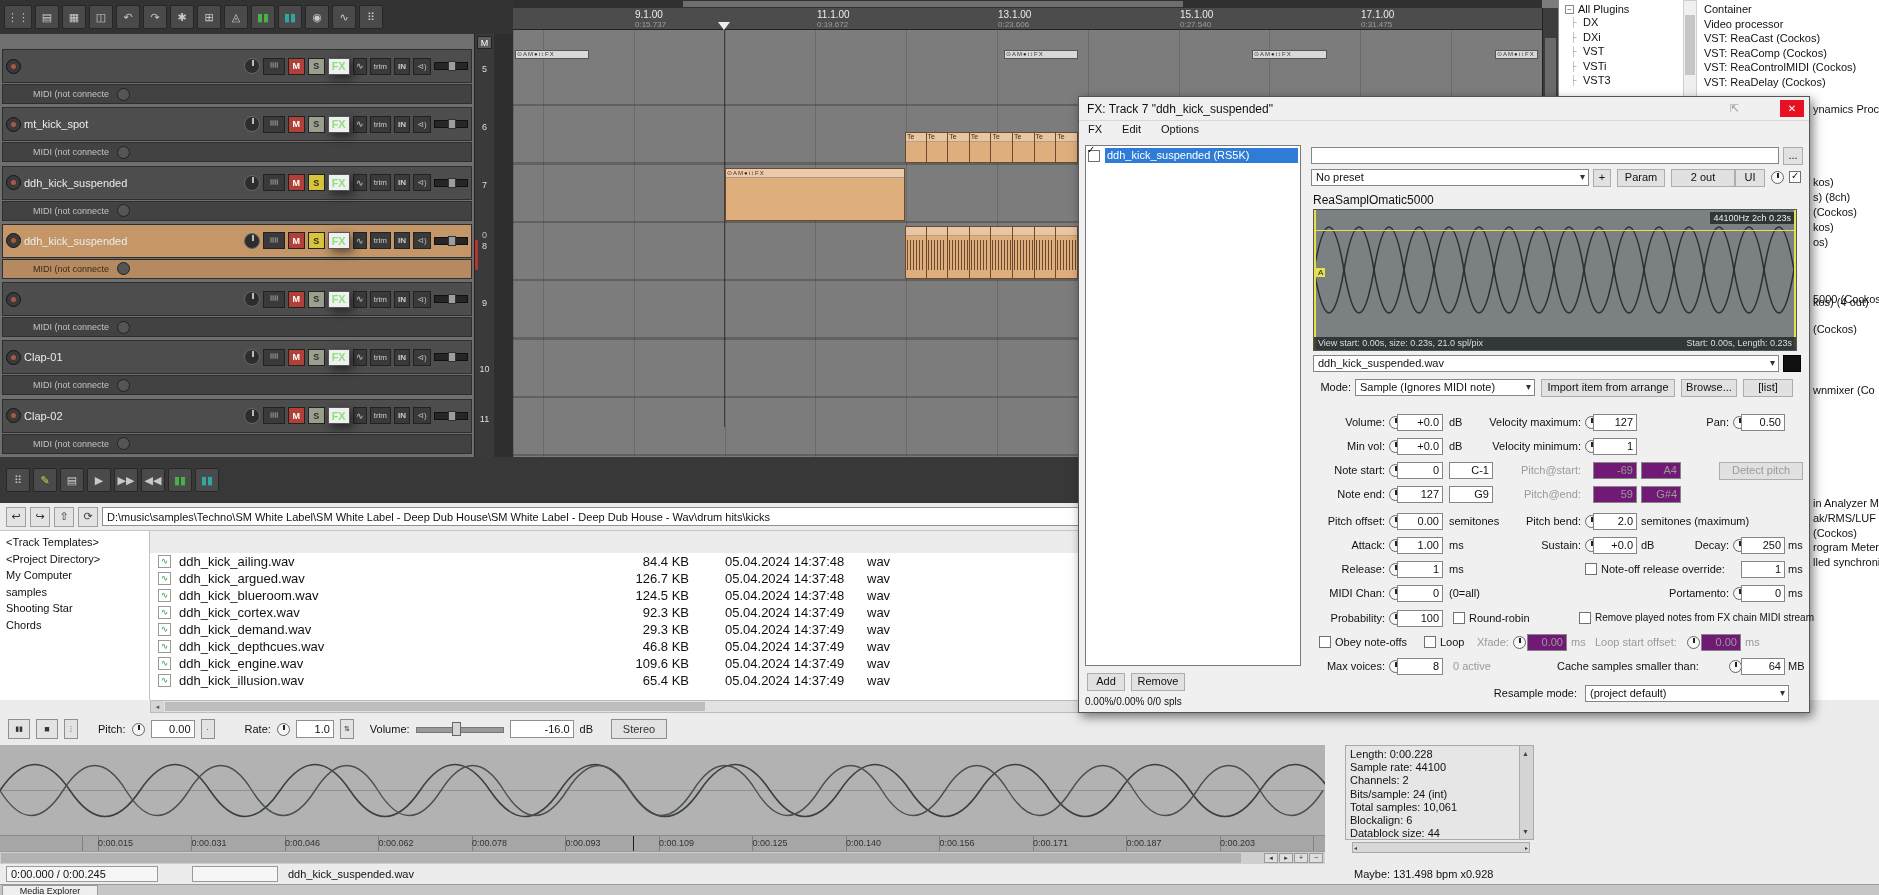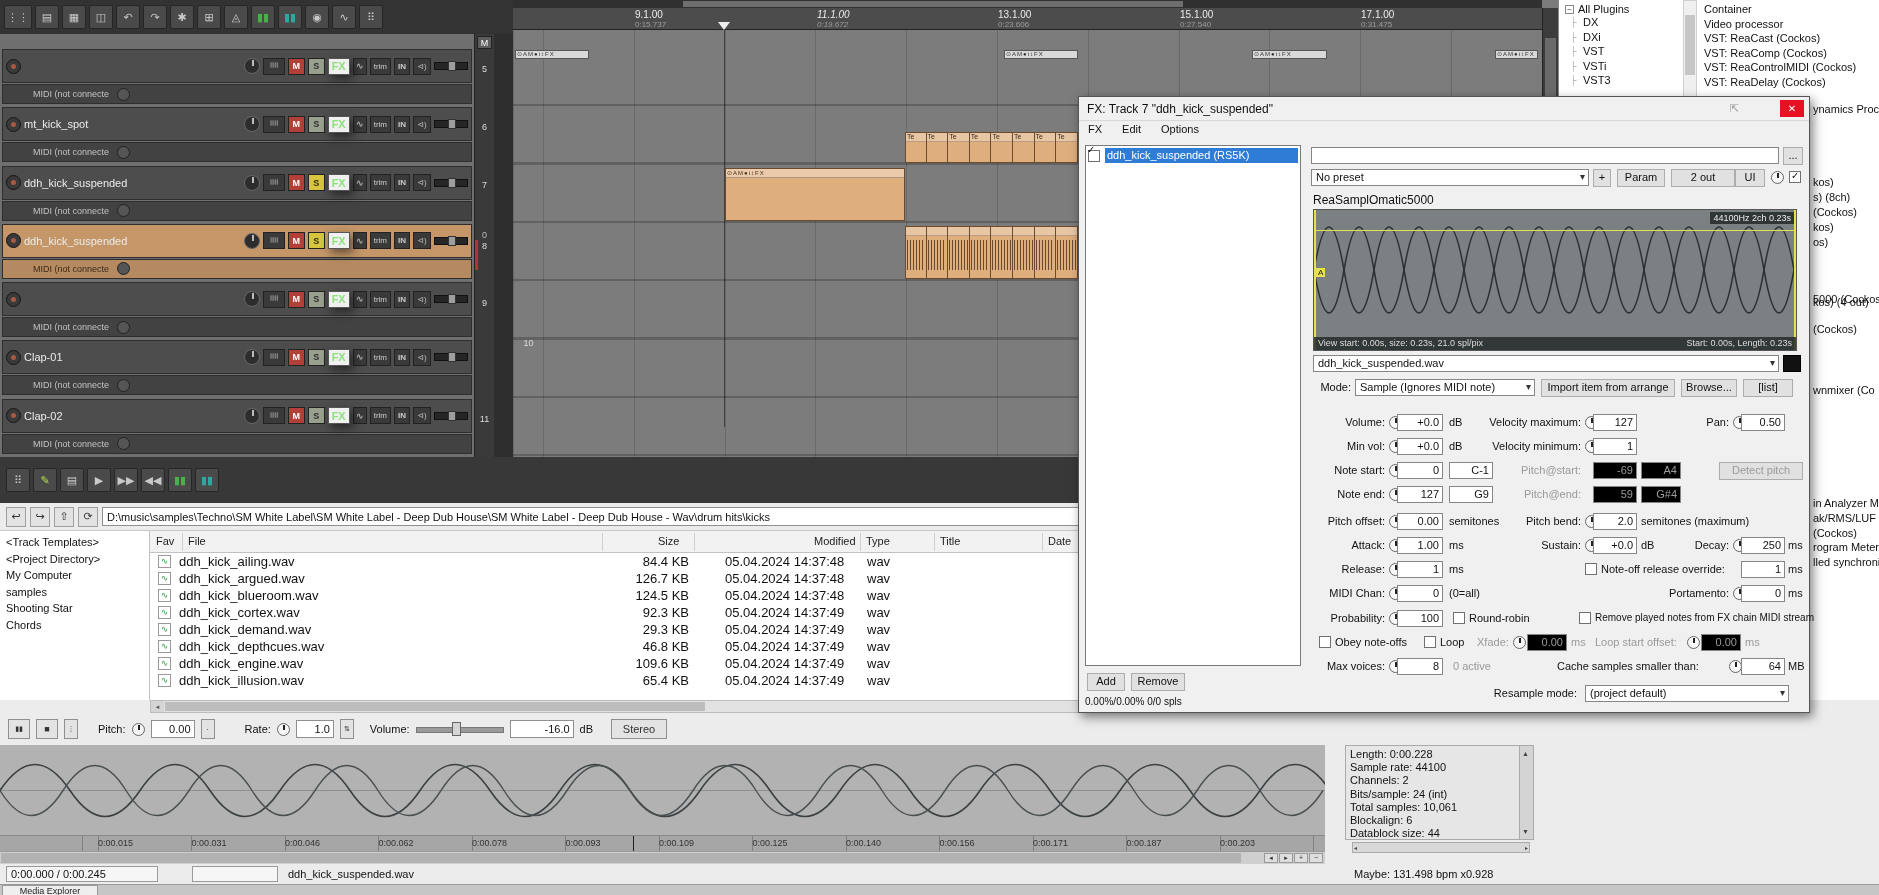--- a/index.html
+++ b/index.html
@@ -86,21 +86,21 @@
 .fxpin{position:absolute;right:70px;top:5px;color:#999;font-size:11px}
 .fxclose{position:absolute;right:5px;top:3px;width:24px;height:17px;background:#e81123;color:#fff;font-size:10px;line-height:17px;text-align:center;cursor:pointer}
 .fxmenu{position:absolute;left:0;top:26px;height:20px;display:flex;padding-left:9px;gap:20px}
 .fxmenu span{font-size:11px;color:#111;cursor:pointer}
 .chain{position:absolute;left:6px;top:48px;width:216px;height:521px;background:#fff;border:1px solid #7a7a7a}
 .chainrow{display:flex;align-items:center;gap:5px;padding:2px}
 .chainsel{background:#2e7cd6;color:#fff;font-size:11px;padding:0 2px;flex:1;line-height:15px;white-space:nowrap;overflow:hidden}
 .wbtn{position:absolute;height:18px;background:#e1e1e1;border:1px solid #adadad;font-size:11px;text-align:center;color:#111;padding-top:1px;cursor:pointer;overflow:hidden;white-space:nowrap}
 .wbtn.dis{color:#9a9a9a}
 .vbox{position:absolute;top:0;height:17px;background:#fff;border:1px solid #868686;font-size:11px;text-align:right;padding:1px 3px 0 0;color:#111;overflow:hidden}
-.vbox.dis{background:#000000;color:#9a9a9a}
+.vbox.dis{background:#701a75;color:#9a9a9a}
 .combo{position:absolute;height:17px;background:#fff;border:1px solid #868686;font-size:11px;padding:1px 14px 0 4px;color:#111;overflow:hidden;white-space:nowrap}
 .combo::after{content:"▾";position:absolute;right:3px;top:1px;color:#333;font-size:10px}
 .pl{position:absolute;top:2px;white-space:nowrap;font-size:11px;color:#111}
 .plr{text-align:right}
 .pl.dis{color:#9a9a9a}
 .pk{position:absolute;top:2px;width:13px;height:13px;border:1px solid #666;border-radius:50%;background:#f8f8f8;cursor:pointer}
 .pk::after{content:"";position:absolute;left:5px;top:1px;width:2px;height:5px;background:#222}
 .pcb{position:absolute;top:2px;width:12px;height:12px;background:#fff;border:1px solid #707070;cursor:pointer}
 .pcb.ck::after{content:"✓";font-size:10px;position:absolute;left:1px;top:-2px;color:#111}
 .prow{position:absolute;left:0;width:732px;height:17px}
@@ -186,21 +186,21 @@
     <div class="arr-hscroll">
         <i></i>
       </div>
     <div class="arr-ruler">
 
         <div class="tl" style="left: 122px;">
           <div class="tlbar">9.1.00</div>
           <div class="tltime">0:15.737</div>
         </div>
 
-        <div class="tl" style="left: 304px; font-style: italic;">
+        <div class="tl" style="left: 304px;">
           <div class="tlbar">11.1.00</div>
           <div class="tltime">0:19.672</div>
         </div>
 
         <div class="tl" style="left: 485px;">
           <div class="tlbar">13.1.00</div>
           <div class="tltime">0:23.606</div>
         </div>
 
         <div class="tl" style="left: 667px;">
@@ -479,21 +479,21 @@
         <div class="numcell" style="top: 196px;">
           <span class="extra">0</span>
           <span>8</span>
         </div>
 
         <div class="numcell" style="top: 264px;">
           <span class="extra"></span>
           <span>9</span>
         </div>
 
-        <div class="numcell" style="top: 304px; margin-left: 44px;">
+        <div class="numcell" style="top: 330px;">
           <span class="extra"></span>
           <span>10</span>
         </div>
 
         <div class="numcell" style="top: 380px;">
           <span class="extra"></span>
           <span>11</span>
         </div>
       </div>
   </div>
@@ -516,36 +516,20 @@
     <div class="metb">
       <span style="display:flex;gap:4px">
 
       <span class="meico">↩</span>
           <span class="meico">↪</span>
           <span class="meico">⇧</span>
           <span class="meico">⟳</span>
         </span>
       <span class="mepath">D:\music\samples\Techno\SM White Label\SM White Label - Deep Dub House\SM White Label - Deep Dub House - Wav\drum hits\kicks</span>
       <span class="medrop">▾</span>
-    </div>
-    <div class="mehead">
-      <span class="hcol" style="left:6px">Fav</span>
-      <span class="hcol" style="left:38px">File</span>
-      <span class="hcol" style="left:508px">Size</span>
-      <span class="hcol" style="left:664px">Modified</span>
-      <span class="hcol" style="left:716px">Type</span>
-      <span class="hcol" style="left:790px">Title</span>
-      <span class="hcol" style="left:898px">Date</span>
-      <span class="hsep" style="left:32px"></span>
-        <span class="hsep" style="left:452px"></span>
-      <span class="hsep" style="left:544px"></span>
-        <span class="hsep" style="left:710px"></span>
-      <span class="hsep" style="left:784px"></span>
-        <span class="hsep" style="left:892px"></span>
-      <span class="hsep" style="left:1000px"></span>
     </div>
     <div class="meside">
 
     <div class="sitem">&lt;Track Templates&gt;</div>
         <div class="sitem">&lt;Project Directory&gt;</div>
         <div class="sitem">My Computer</div>
         <div class="sitem">samples</div>
         <div class="sitem">Shooting Star</div>
         <div class="sitem">Chords</div>
       </div>

